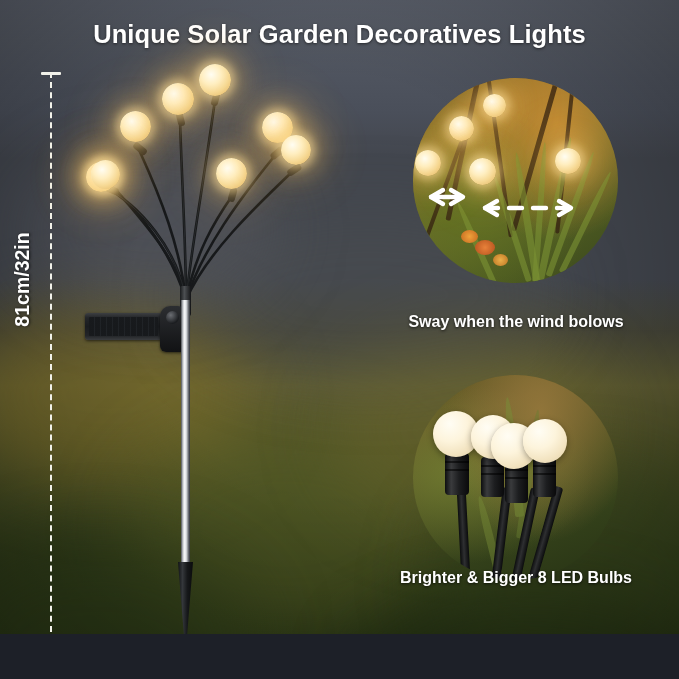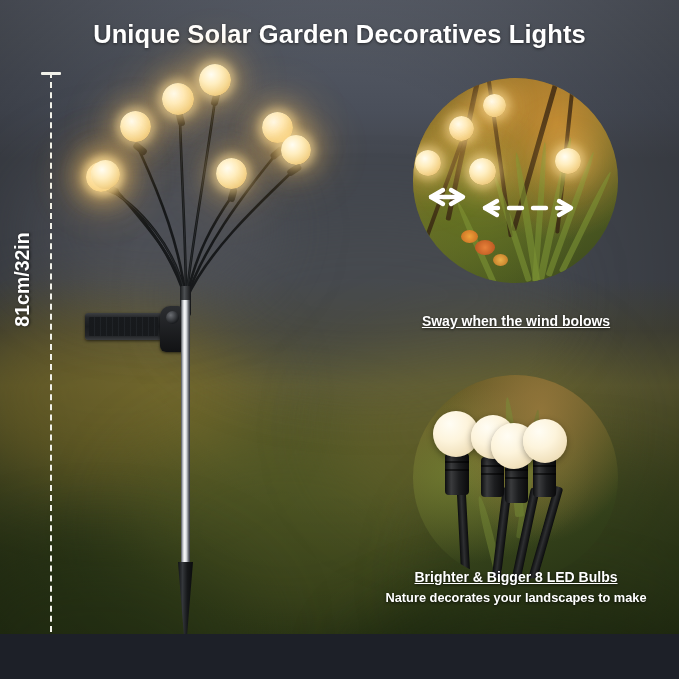--- a/index.html
+++ b/index.html
@@ -134,21 +134,21 @@
     border-radius:4px;}
   .socket .ring{position:absolute;left:0;right:0;height:2px;background:rgba(0,0,0,.55);}
   .cwire{position:absolute;
     background:linear-gradient(90deg,#0c0d0e,#2e2f31 45%,#0a0b0c);
     border-radius:3px;}
 
   .arrows{position:absolute;inset:0;}
 
   
   .caption{position:absolute;left:374px;width:284px;text-align:center;color:#fff;}
-  .cap-h{font-size:14px;font-weight:bold;text-shadow:0 1px 3px rgba(0,0,0,.7);text-decoration:underline;}
+  .cap-h{font-size:16px;font-weight:bold;text-shadow:0 1px 3px rgba(0,0,0,.7);}
   .cap-s{font-size:12.8px;font-weight:bold;margin-top:4px;line-height:1.33;
          text-shadow:0 1px 3px rgba(0,0,0,.7);}
   #cap-sway{top:313px;}
   #cap-bulbs{top:569px;}
 </style>
 </head>
 <body>
 
 <div id="page">
 
@@ -298,16 +298,15 @@
       </div>
 
     <div class="cbulb" style="left:20px;top:36px;width:46px;height:46px;"></div>
     <div class="cbulb" style="left:58px;top:40px;width:44px;height:44px;"></div>
     <div class="cbulb" style="left:78px;top:48px;width:46px;height:46px;"></div>
     <div class="cbulb" style="left:110px;top:44px;width:44px;height:44px;"></div>
   </div>
 
   <div class="caption" id="cap-bulbs">
     <div class="cap-h">Brighter &amp; Bigger 8 LED Bulbs</div>
-    <div class="cap-s">Nature decorates your landscapes to make</div>
   </div>
 
 </div>
 
 </body></html>

